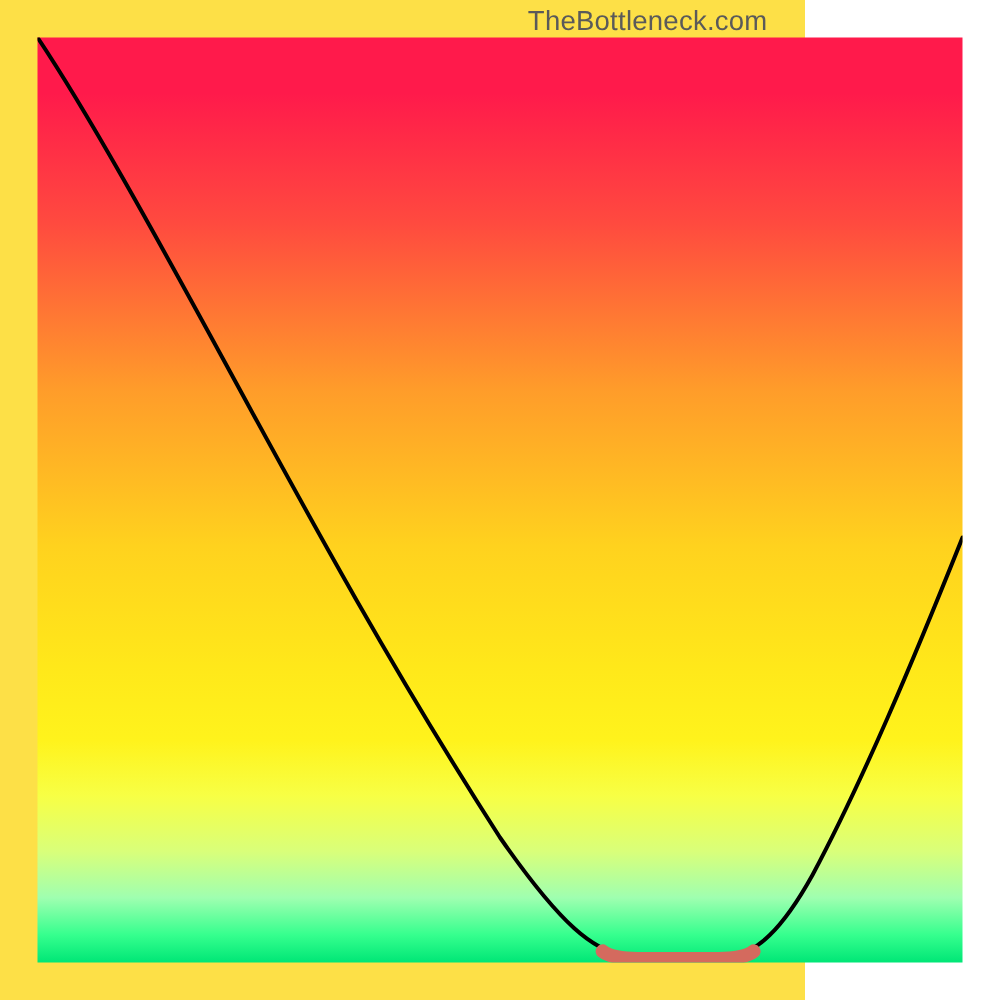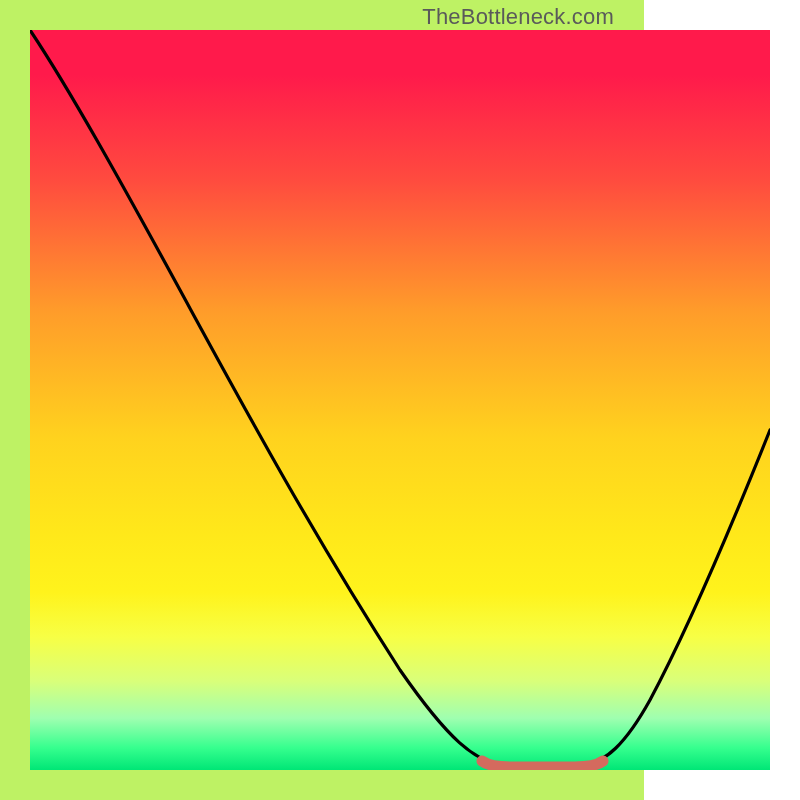--- a/index.html
+++ b/index.html
@@ -1,20 +1,20 @@
 <!DOCTYPE html>
 <html><head>
 <meta charset="utf-8">
 <style>
   * { margin: 0; padding: 0; box-sizing: border-box; }
   html, body { width: 800px; height: 800px; overflow: hidden; }
   .frame {
     width: 644px;
     height: 800px;
-    background: #bef264;
+    background: #fde047;
     position: relative;
   }
   .plot-area {
     position: absolute;
     left: 30px;
     top: 30px;
     width: 740px;
     height: 740px;
     background: linear-gradient(
       to bottom,

